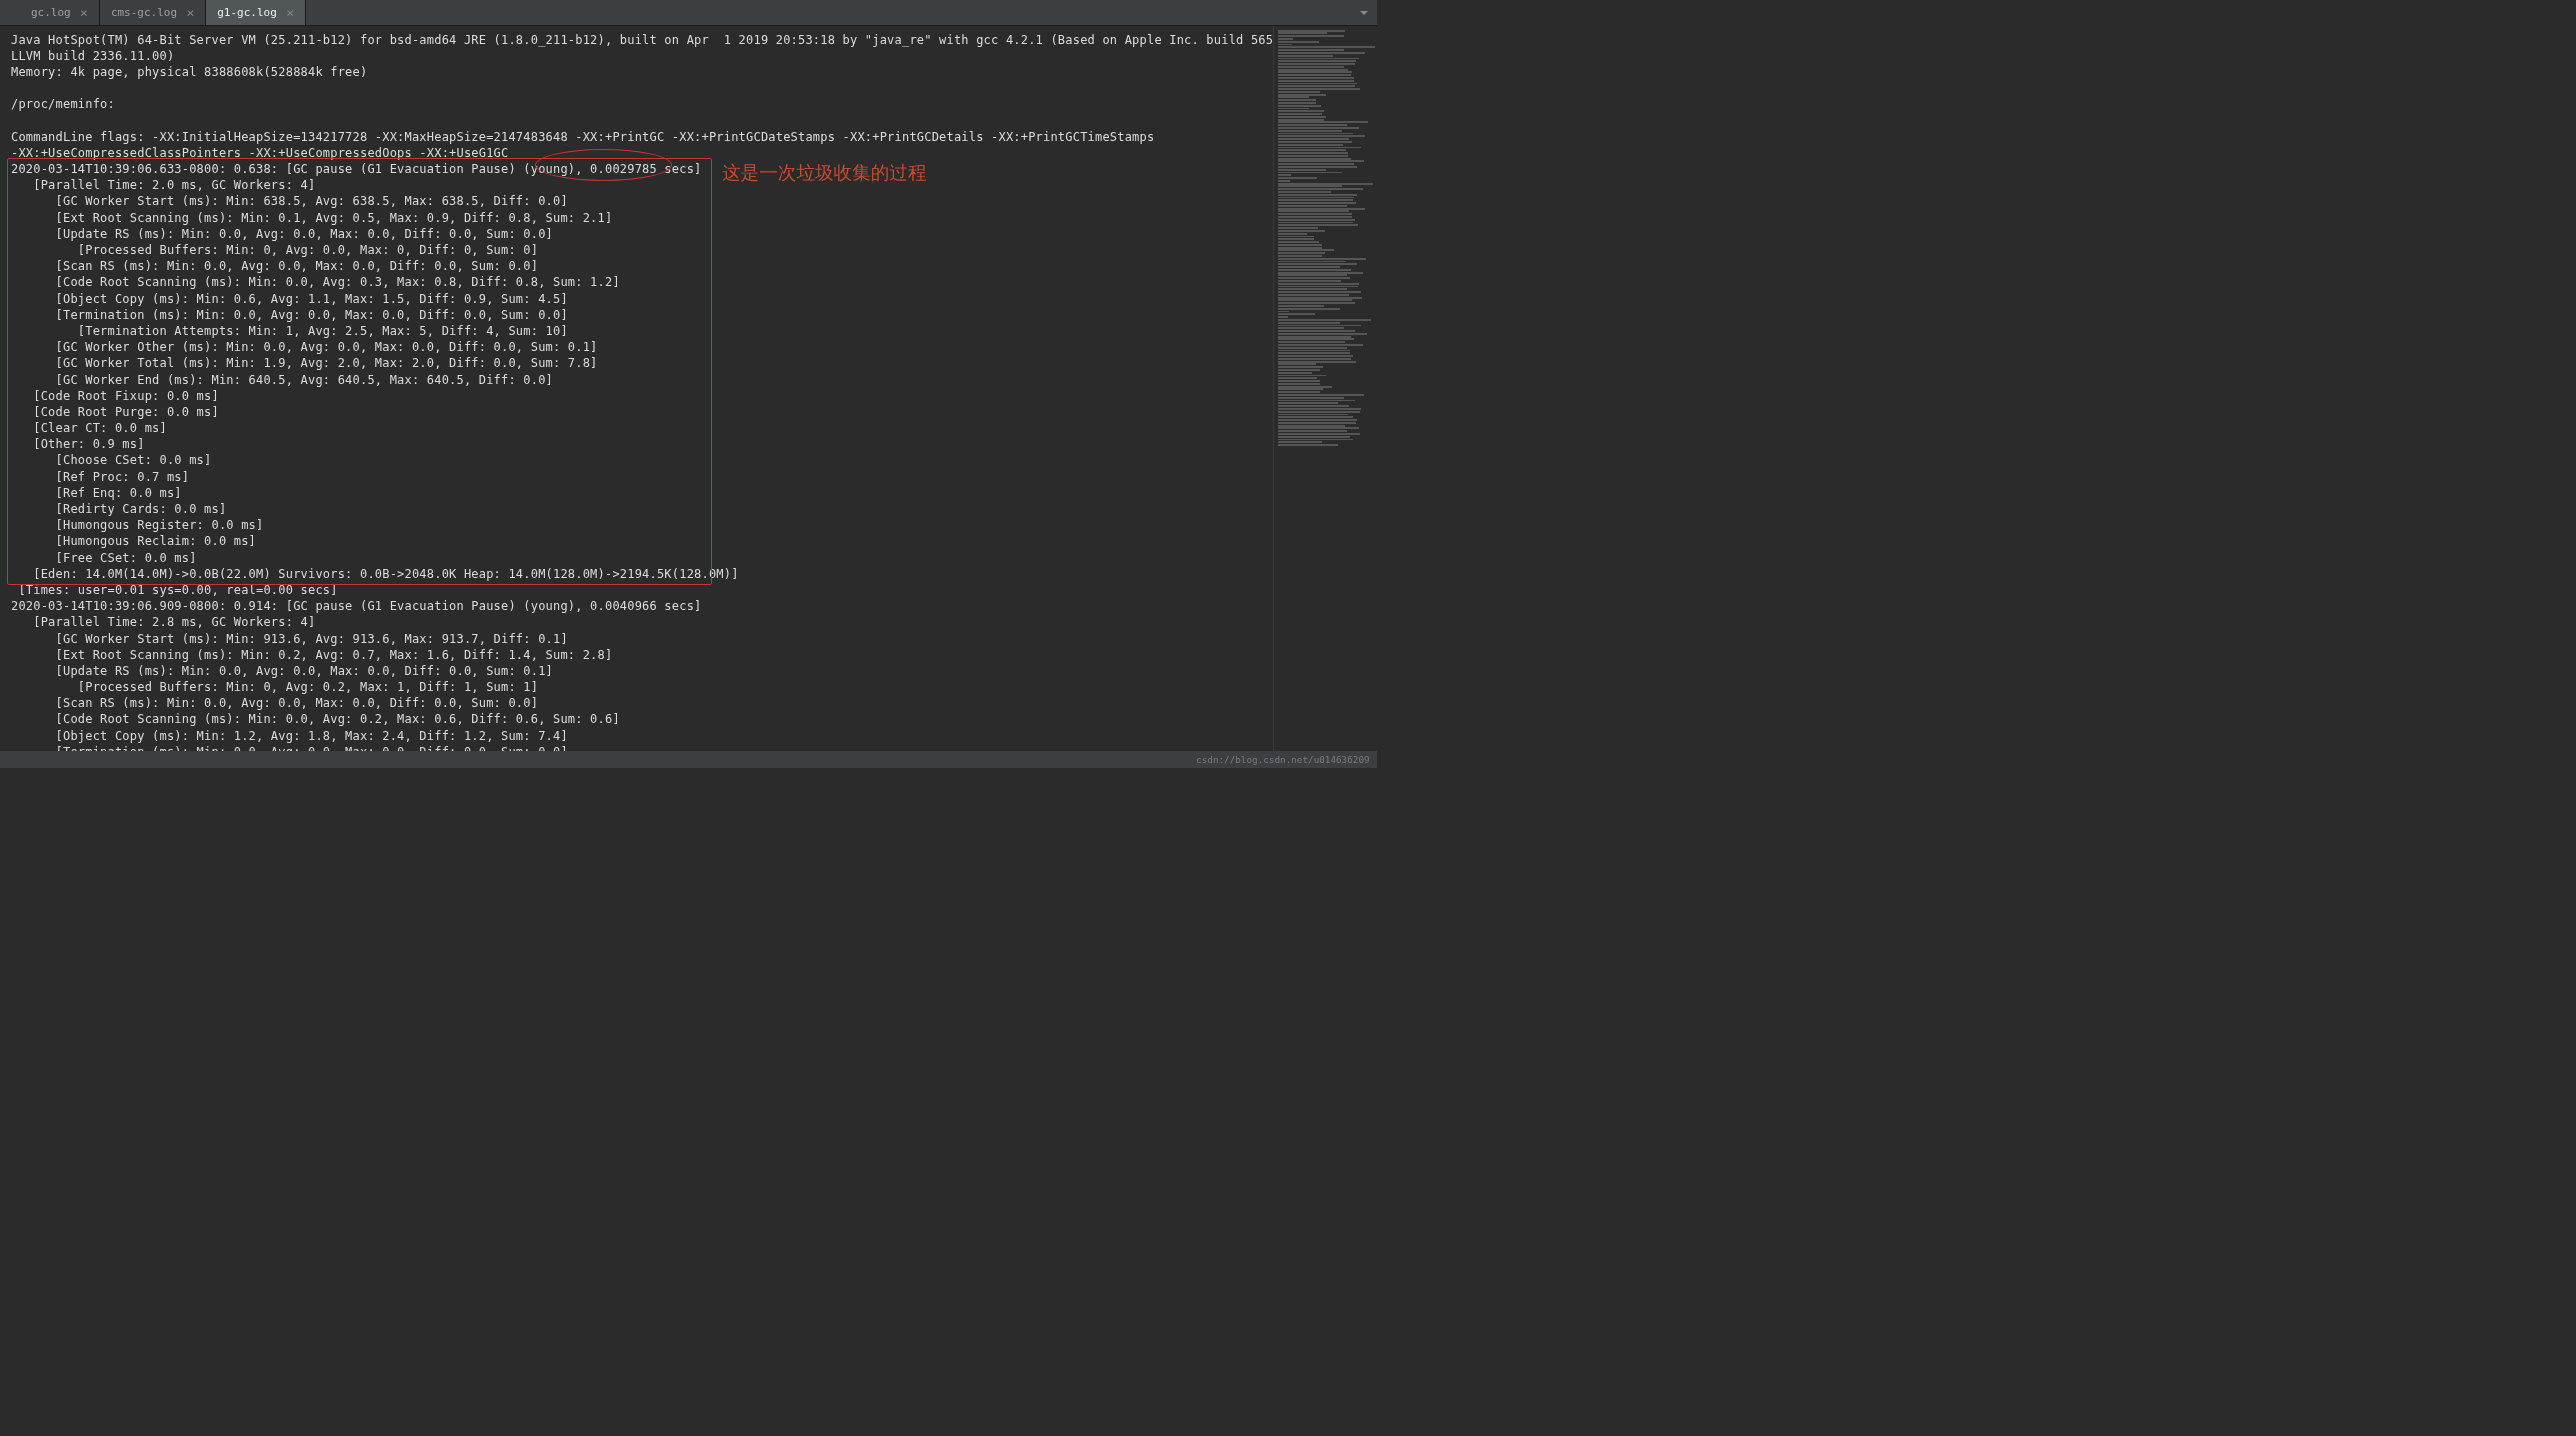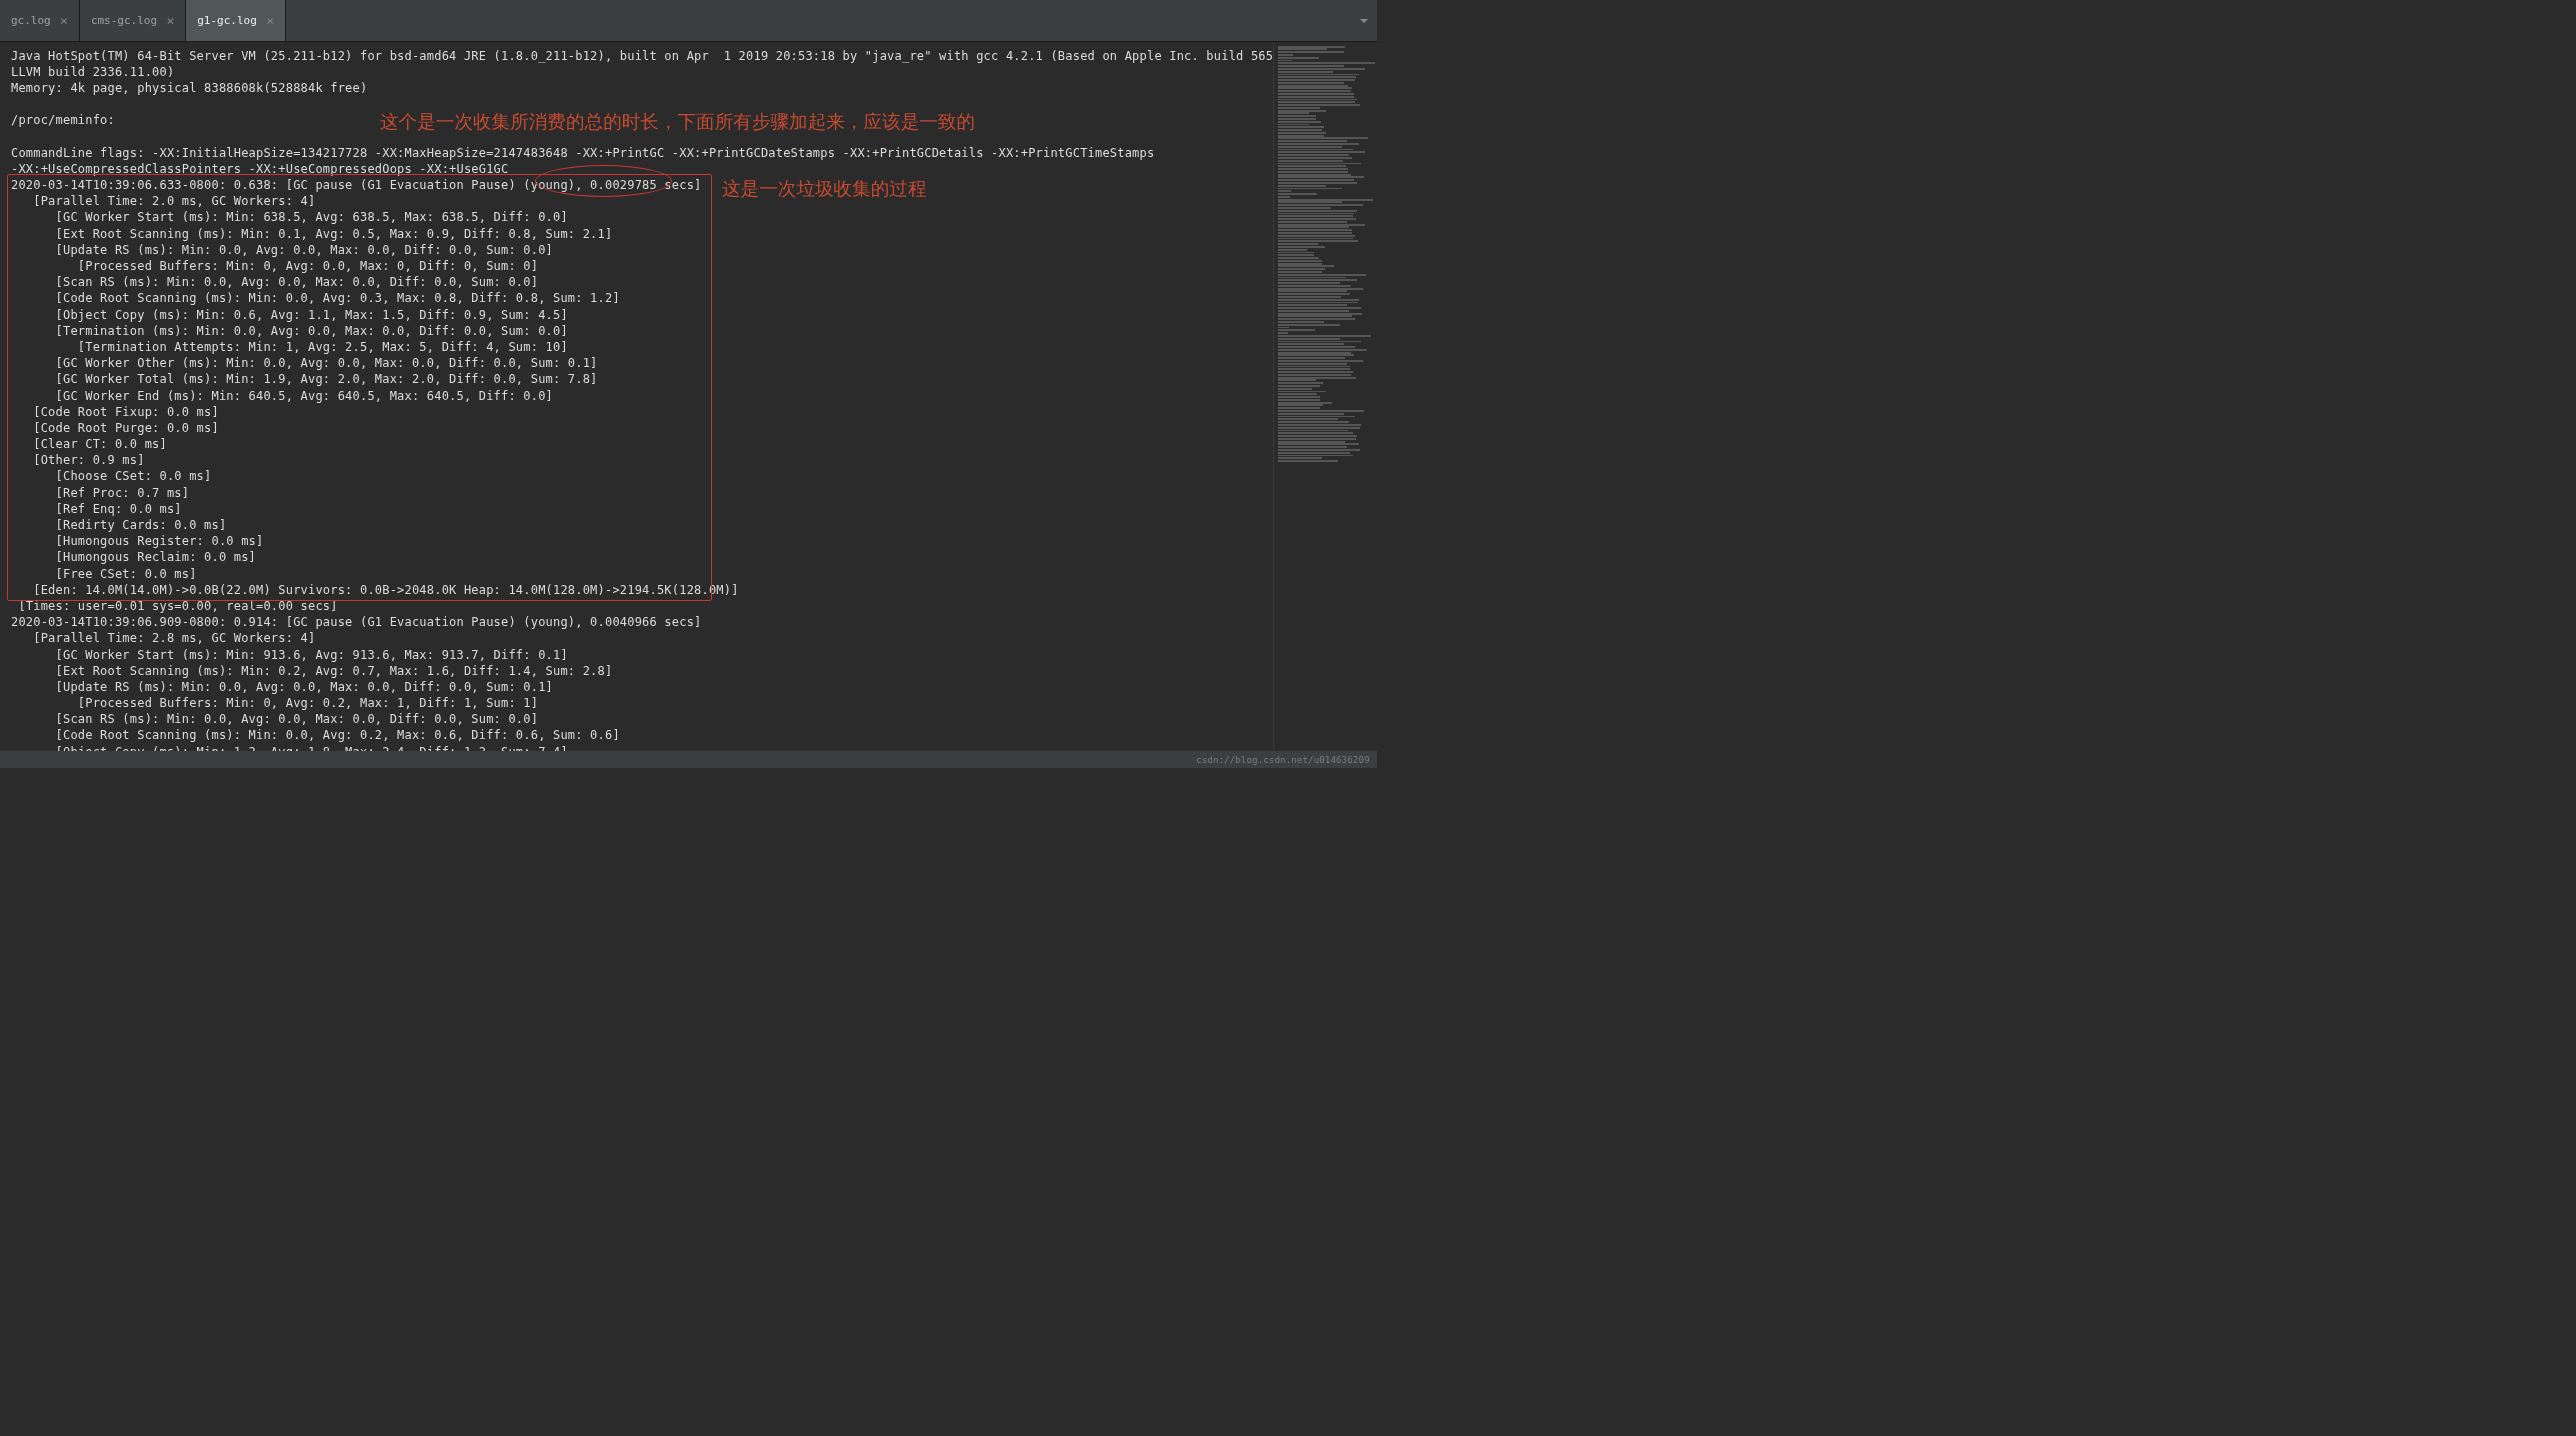--- a/index.html
+++ b/index.html
@@ -9,23 +9,24 @@
       font-size: 12px;
       color: #dcdcdc;
       overflow: hidden;
       width: 1377px;
       height: 768px;
       position: relative;
     }
     .tab-bar {
       display: flex;
       background: #3c3f41;
-      height: 42px;
+      height: 26px;
       align-items: stretch;
       border-bottom: 0.9px solid #1a1a1a;
+      padding-left: 20px;
     }
     .tab {
       display: flex;
       align-items: center;
       padding: 0 11px;
       gap: 9.3px;
       color: #a0a0a0;
       font-size: 11px;
       cursor: pointer;
       border-right: 0.9px solid #1a1a1a;
@@ -333,21 +334,20 @@
         <div class="mini-line" style="--w: 85%;"></div>
         <div class="mini-line" style="--w: 73%;"></div>
         <div class="mini-line" style="--w: 86%;"></div>
         <div class="mini-line" style="--w: 76%;"></div>
         <div class="mini-line" style="--w: 79%;"></div>
         <div class="mini-line" style="--w: 46%;"></div>
         <div class="mini-line" style="--w: 63%;"></div>
       </div>
   </div>
 
-  <div class="annot-text" style="left:380px; top:67px;">这个是一次收集所消费的总的时长，下面所有步骤加起来，应该是一致的</div>
   <div class="annot-text" style="left:722px; top:134px;">这是一次垃圾收集的过程</div>
 
   <div class="annot-ellipse" style="left:535px; top:123px; width:137px; height:32px;"></div>
 
   <div class="annot-rect" style="left:7.4px; top:132px; width:705px; height:427px;"></div>
 </div>
 
 <div class="status-bar">
   <span>csdn://blog.csdn.net/u014636209</span>
 </div>

